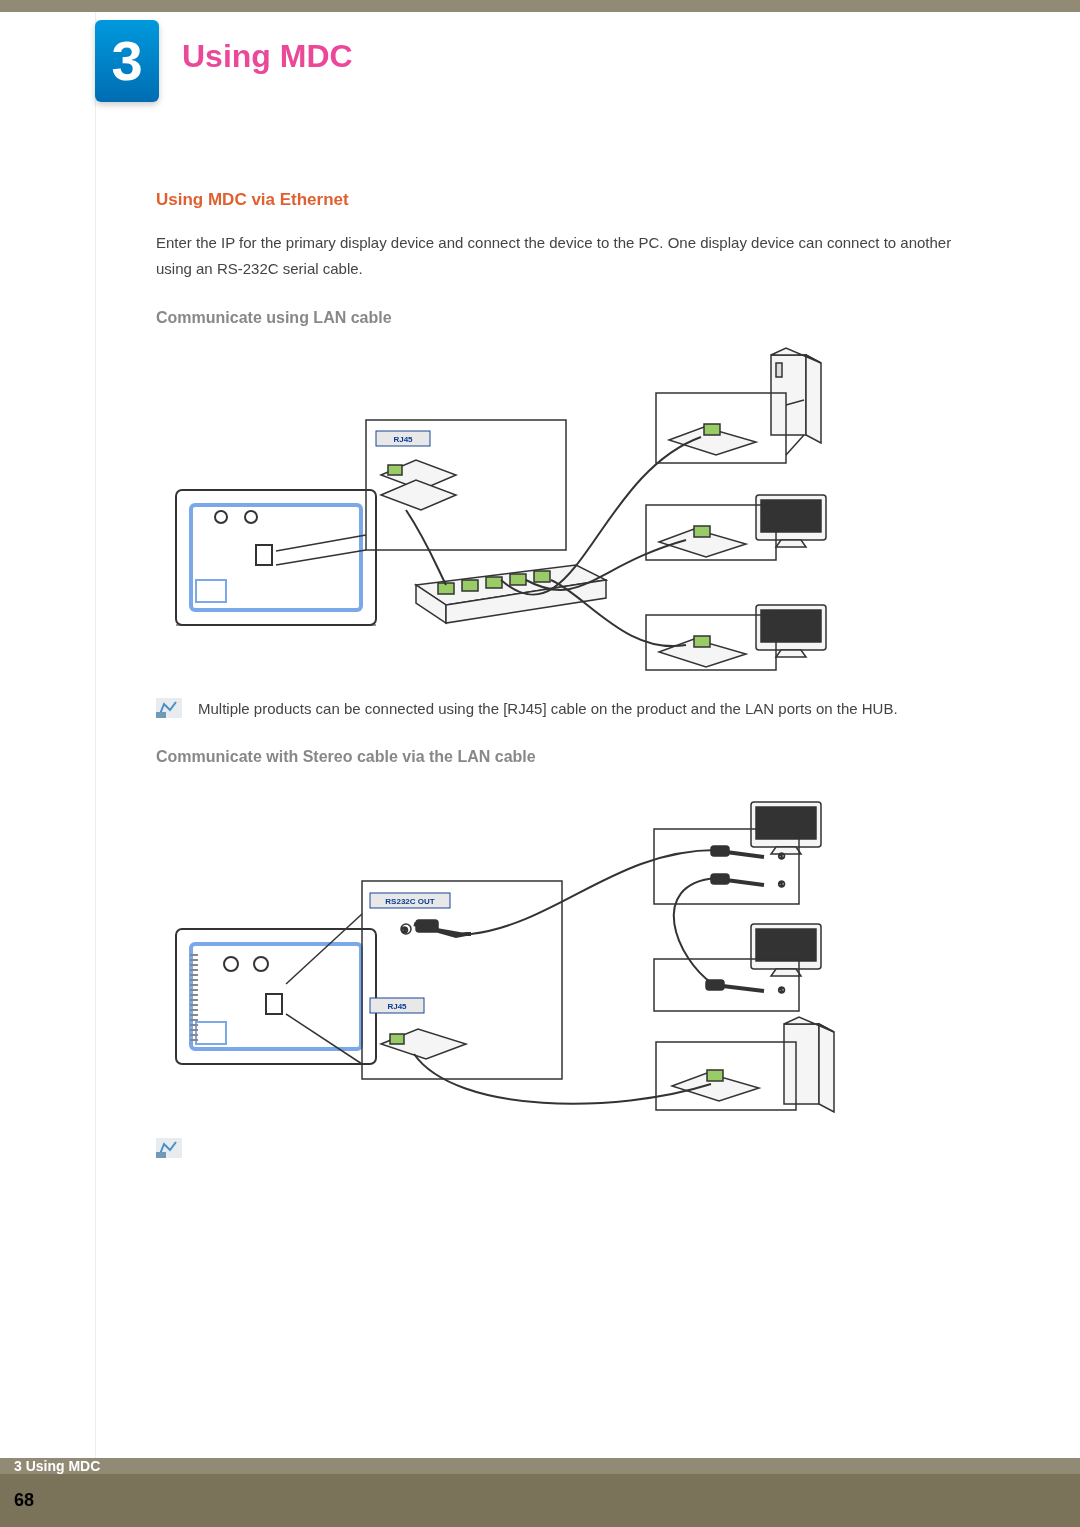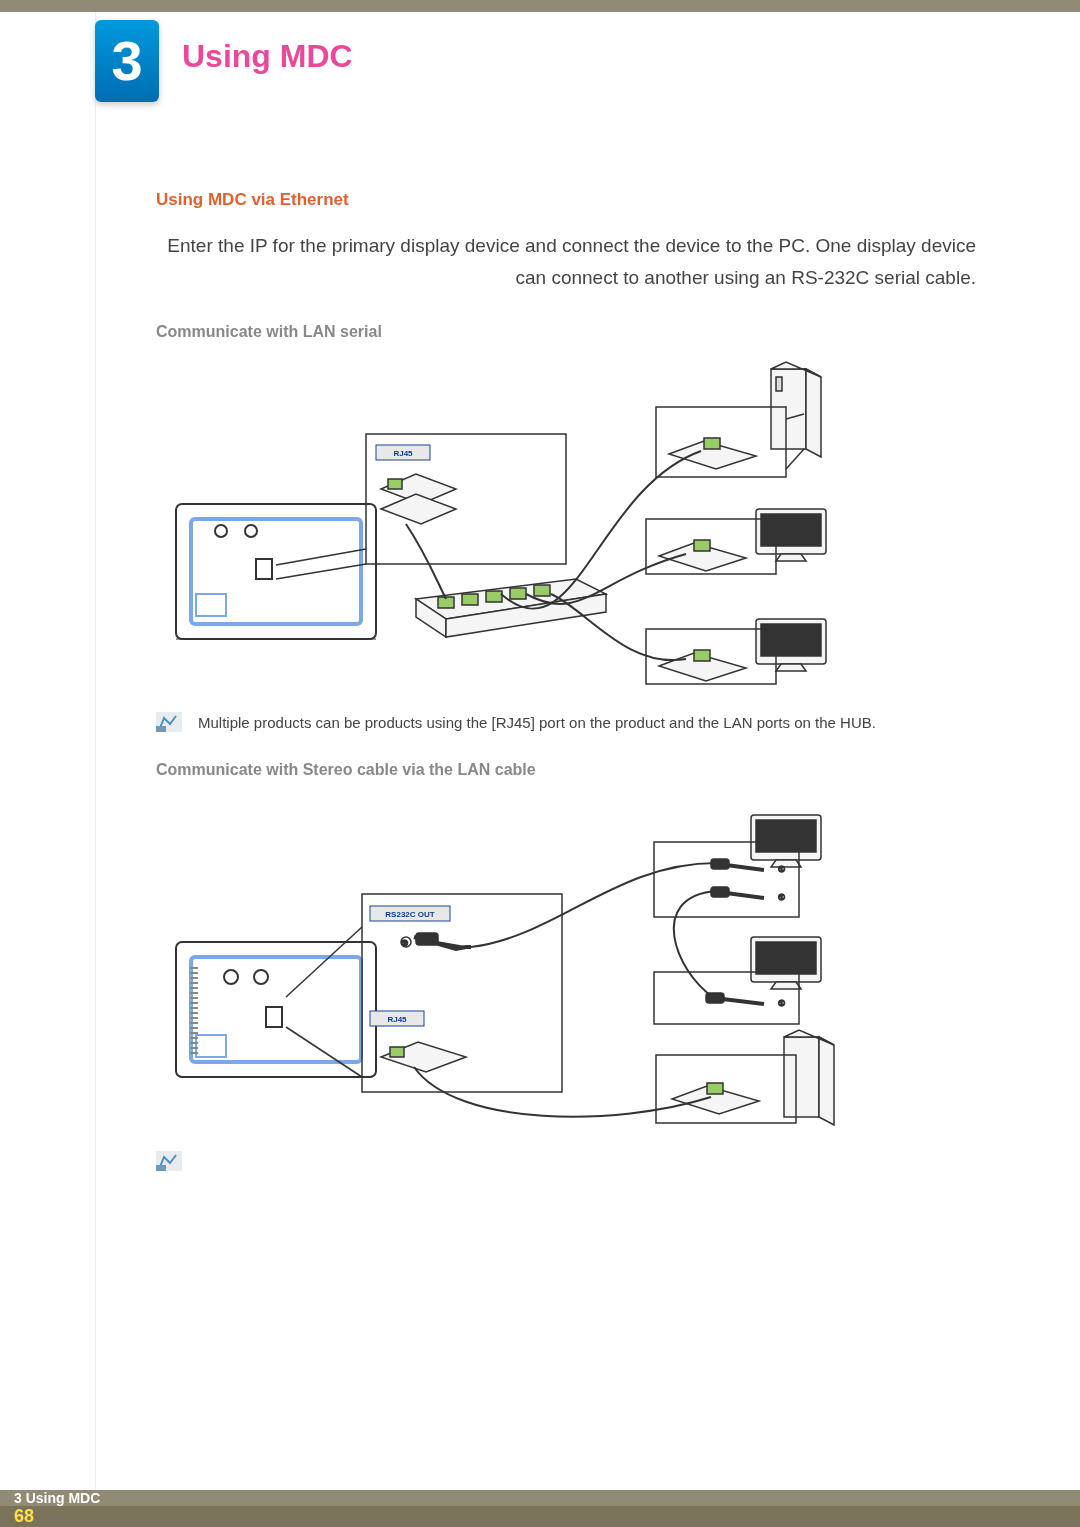--- a/index.html
+++ b/index.html
@@ -54,24 +54,23 @@
       width: 820px;
     }
     .section-heading {
       color: #e06030;
       font-size: 17px;
       font-weight: bold;
       margin-bottom: 20px;
     }
     .body-text {
       color: #444;
-      font-size: 19px;
+      font-size: 15px;
       line-height: 1.7;
       margin-bottom: 28px;
-      text-align: right;
     }
     .sub-heading {
       color: #888;
       font-size: 16px;
       font-weight: bold;
       margin-bottom: 18px;
       margin-top: 2px;
     }
     .diagram {
       width: 100%;
@@ -118,26 +117,26 @@
       background: #918a74;
       color: #fff;
       font-size: 14px;
       font-weight: bold;
       display: flex;
       align-items: center;
       padding: 0 14px;
     }
     .footer-page {
       background: #7a7259;
-      color: #fde047;
+      color: #000000;
       font-size: 18px;
       font-weight: bold;
       display: flex;
       align-items: center;
-      padding: 0 14px;
+      padding: 16px 14px;
     }
     .footer-line {
       position: absolute;
       bottom: 30px;
       left: 95px;
       right: 0;
       height: 1px;
       background: #ddd;
     }
     .sidebar-line {
@@ -168,21 +167,21 @@
 <div class="chapter-badge">
   <span class="chapter-number">3</span>
 </div>
 <div class="chapter-title">Using MDC</div>
 
 <div class="content">
 
   <div class="section-heading">Using MDC via Ethernet</div>
   <div class="body-text">Enter the IP for the primary display device and connect the device to the PC. One display device can connect to another using an RS-232C serial cable.</div>
 
-  <div class="sub-heading">Communicate with LAN serial</div>
+  <div class="sub-heading">Communicate using LAN cable</div>
 
   <div class="diagram">
     <svg viewBox="0 0 820 335">
 
       <g stroke="#333" stroke-width="2" fill="none">
         <rect x="20" y="145" width="200" height="135" rx="6"></rect>
         <rect x="35" y="160" width="170" height="105" rx="4" stroke="#7aa8e8" stroke-width="4"></rect>
         <circle cx="65" cy="172" r="6"></circle>
         <circle cx="95" cy="172" r="6"></circle>
         <rect x="100" y="200" width="16" height="20"></rect>
@@ -261,21 +260,21 @@
       </g>
     </svg>
   </div>
 
   <div class="note-row">
     <svg class="note-icon" viewBox="0 0 26 20">
       <rect x="0" y="0" width="26" height="20" fill="#e8ecef"></rect>
       <path d="M4 16 L8 6 L14 12 L20 4" stroke="#4a8fc8" stroke-width="2" fill="none"></path>
       <rect x="0" y="14" width="10" height="6" fill="#7099b8"></rect>
     </svg>
-    <div class="note-text">Multiple products can be products using the [RJ45] port on the product and the LAN ports on the HUB.</div>
+    <div class="note-text">Multiple products can be connected using the [RJ45] cable on the product and the LAN ports on the HUB.</div>
   </div>
 
   <div class="sub-heading">Communicate with Stereo cable via the LAN cable</div>
 
   <div class="diagram diagram2">
     <svg viewBox="0 0 820 340">
 
       <g stroke="#333" stroke-width="2" fill="none">
         <rect x="20" y="145" width="200" height="135" rx="6"></rect>
         <rect x="35" y="160" width="170" height="105" rx="4" stroke="#7aa8e8" stroke-width="4"></rect>

